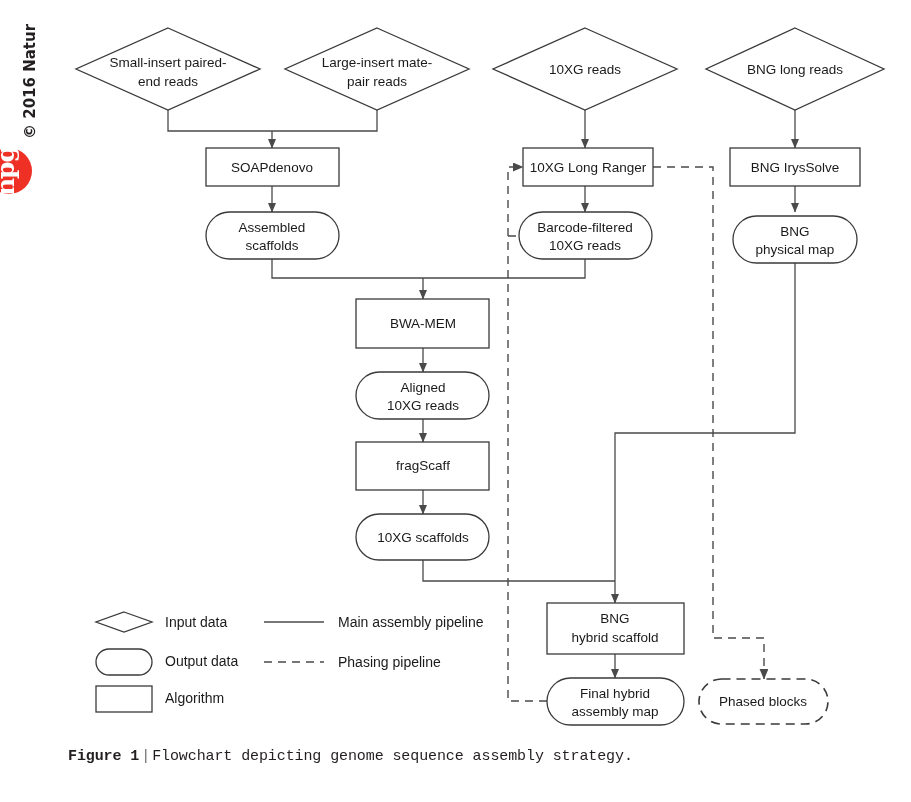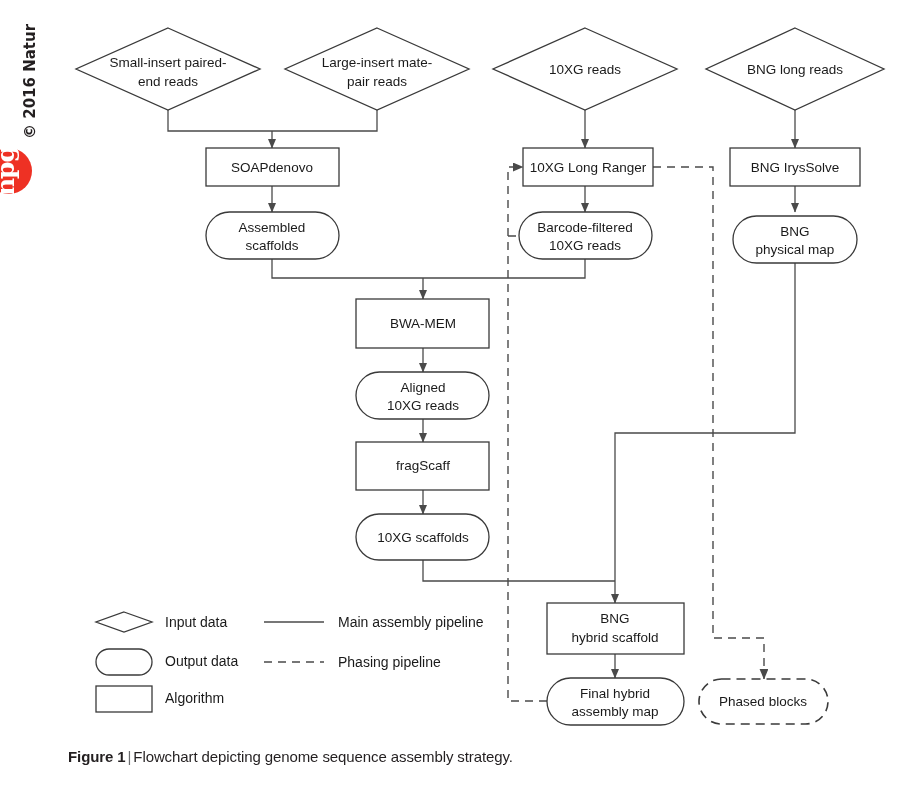--- a/index.html
+++ b/index.html
@@ -25,21 +25,21 @@
     dominant-baseline:middle;
   }
   .shape{fill:#ffffff;stroke:#3a3a3a;stroke-width:1.3;}
   .shape-dashed{fill:#ffffff;stroke:#3a3a3a;stroke-width:1.6;stroke-dasharray:9 6;}
   .conn{fill:none;stroke:#4a4a4a;stroke-width:1.3;}
   .conn-dash{fill:none;stroke:#4a4a4a;stroke-width:1.4;stroke-dasharray:8 6;}
 
   
   #caption{
     position:absolute;left:68px;top:748px;width:800px;
-    font-family:Liberation Sans, sans-serif;
+    font-family:Liberation Mono, monospace;
     font-size:15px;color:#231f20;letter-spacing:-0.1px;
   }
   #caption .cap-lead{font-weight:bold;}
   #caption .cap-bar{color:#6d6e71;font-weight:normal;padding:0 2px;}
 
   
   #copyright{
     position:absolute;left:-40px;top:60px;width:140px;
     transform:rotate(-90deg);transform-origin:center center;
     font-family:"DejaVu Sans", sans-serif;

